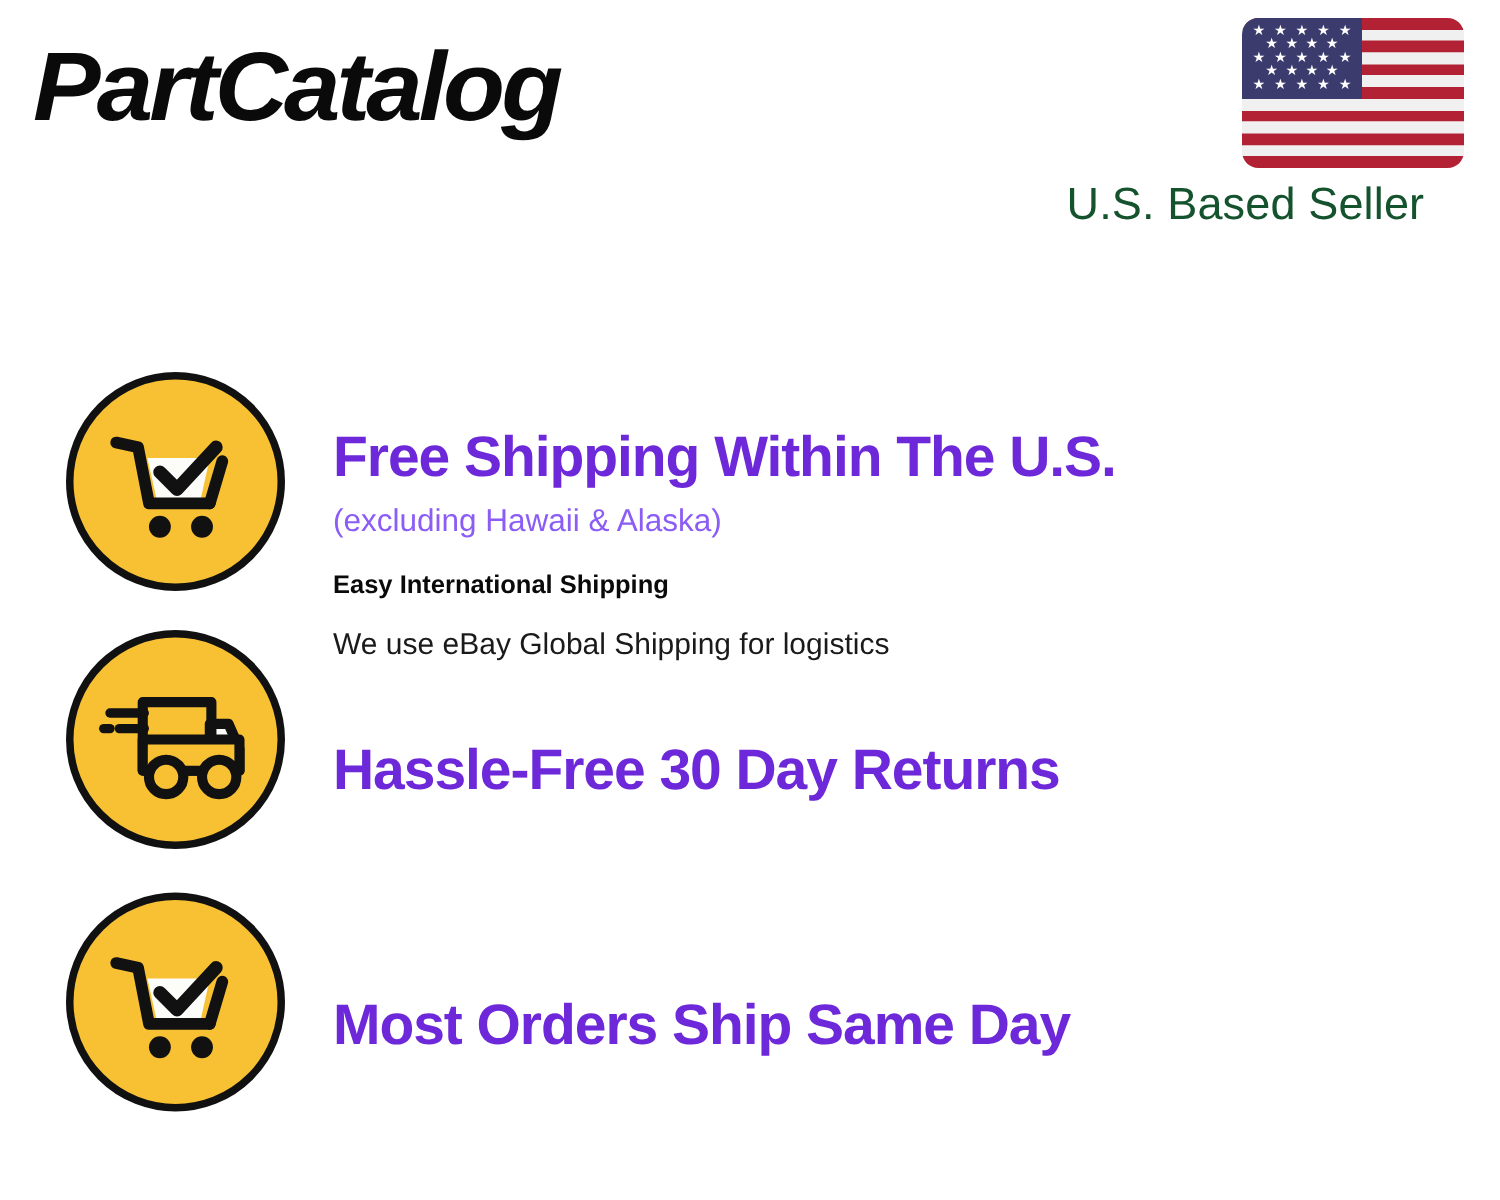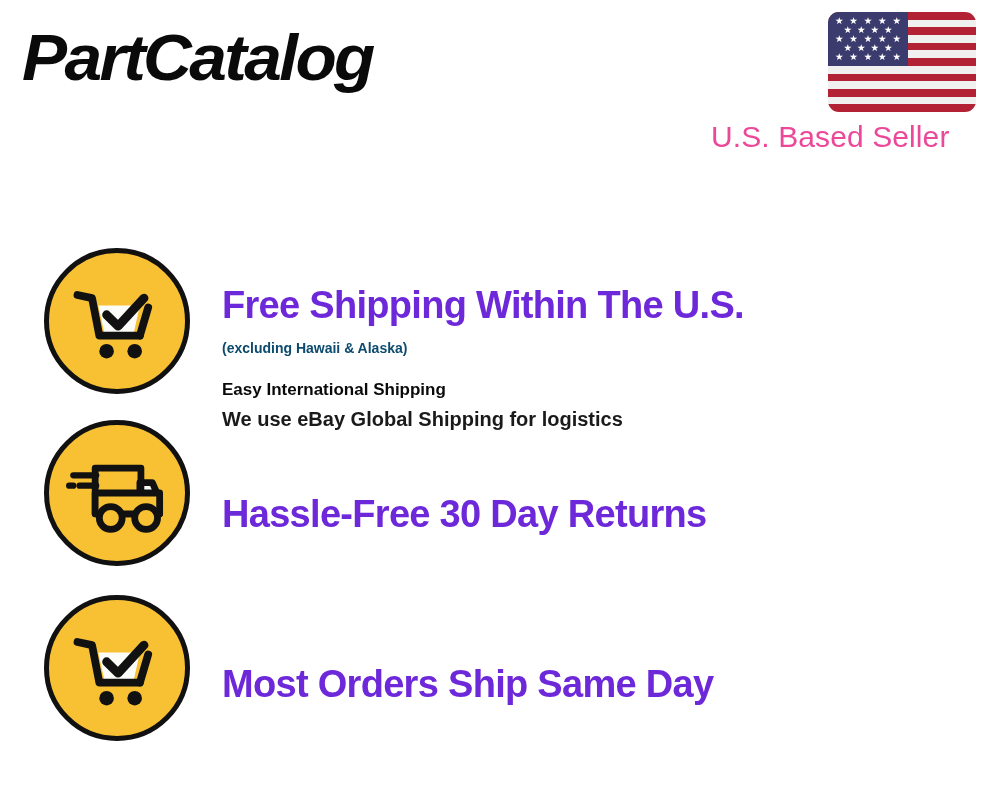--- a/index.html
+++ b/index.html
@@ -110,21 +110,21 @@
     font-size: 9.5px;
     line-height: 9.5px;
   }
 
   #seller-label {
     position: absolute;
     left: 12px;
     top: 112px;
     font-size: 30px;
     font-weight: normal;
-    color: #ec4899;
+    color: #14532d;
     letter-spacing: 0.1px;
     white-space: nowrap;
   }
 
   
   #features {
     position: absolute;
     left: 0;
     top: 175px;
     width: 1000px;
@@ -176,41 +176,41 @@
 
   .feature-title {
     font-size: 38px;
     font-weight: bold;
     line-height: 44px;
     letter-spacing: -0.7px;
     color: #6d28d9;
     white-space: nowrap;
   }
   .feature-sub {
-    font-size: 14px;
-    font-weight: bold;
+    font-size: 21px;
+    font-weight: normal;
     line-height: 30px;
-    color: #0c4a6e;
+    color: #8b5cf6;
     margin-top: 6px;
     white-space: nowrap;
   }
   .feature-sub2-title {
     font-size: 17px;
     font-weight: bold;
     line-height: 28px;
     color: #0a0a0a;
     margin-top: 13px;
     white-space: nowrap;
   }
   .feature-sub2-body {
     font-size: 20px;
-    font-weight: bold;
+    font-weight: normal;
     line-height: 28px;
     color: #1a1a1a;
-    margin-top: 1px;
+    margin-top: 12px;
     white-space: nowrap;
   }
 </style>
 </head>
 <body>
 
 <div id="header">
 
   <div id="brand-logo">
     <div id="brand-wordmark">PartCatalog</div>

